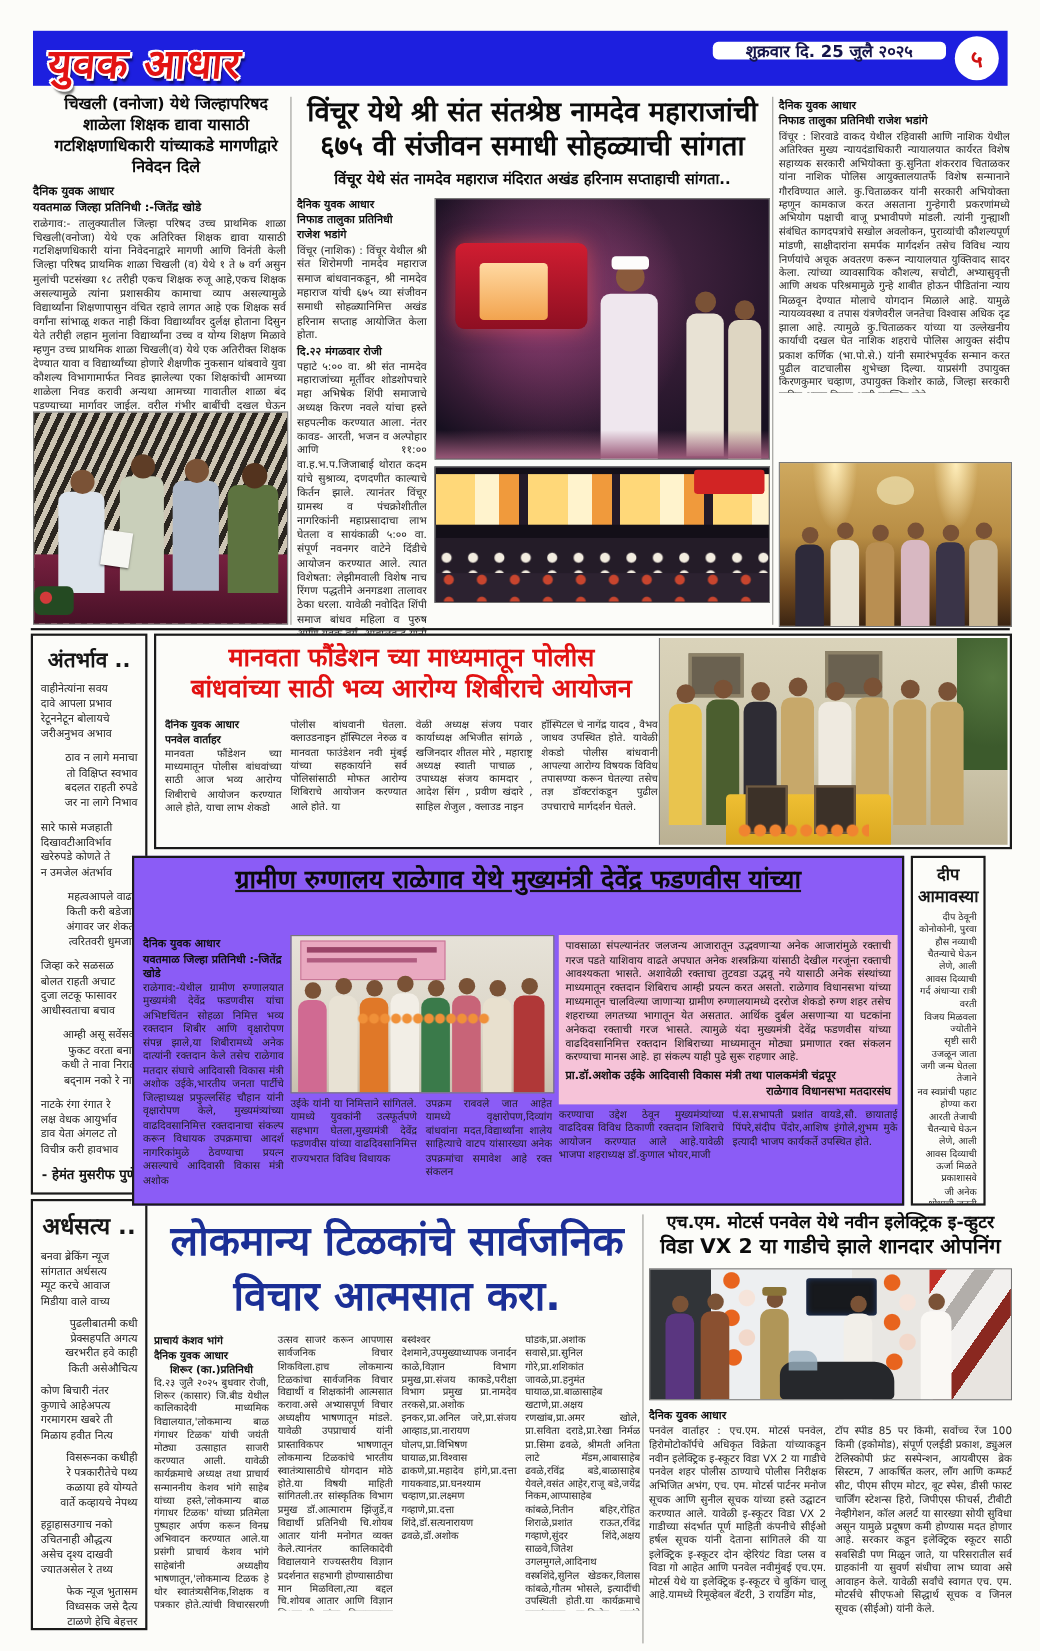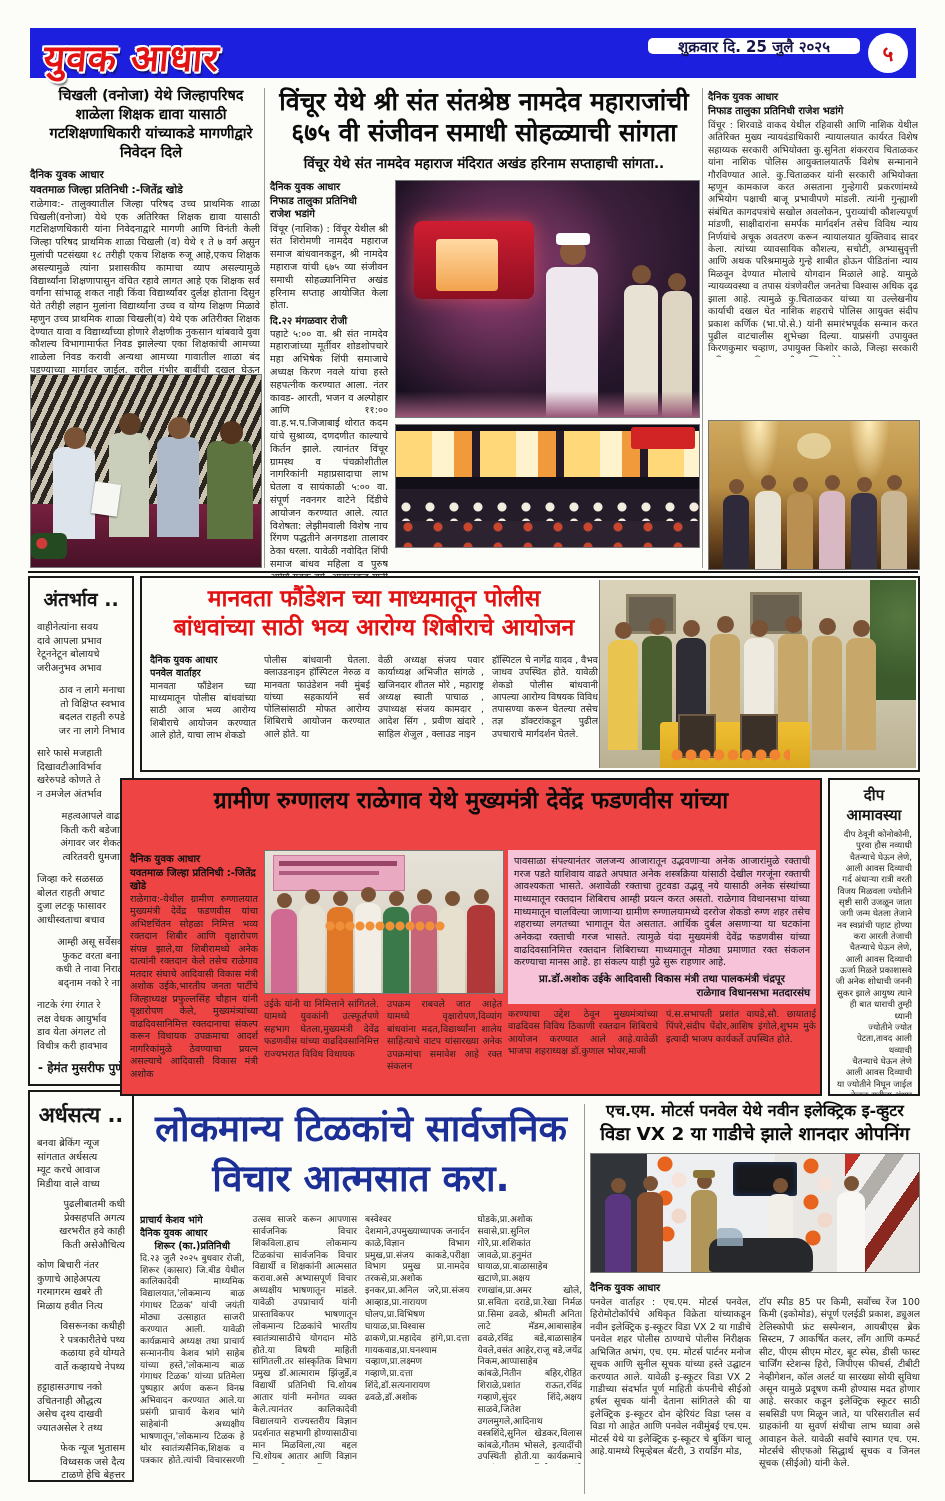--- a/index.html
+++ b/index.html
@@ -236,21 +236,21 @@
       <div class="h" style="left:219px;top:38px;width:17px;height:17px;"></div>
       <div class="f" style="left:246px;top:58px;width:30px;height:112px;background:#c7a86a;"></div>
       <div class="h" style="left:253px;top:40px;width:17px;height:17px;"></div>
       <div class="abs" style="left:60px;bottom:0;width:150px;height:46px;background:linear-gradient(#efbf33,#d9a71f);border-radius:4px 4px 0 0;"></div>
       <div class="abs" style="left:78px;bottom:10px;width:34px;height:40px;background:#3c3128;border:2px solid #6e5a42;"></div>
       <div class="abs" style="left:140px;bottom:10px;width:34px;height:40px;background:#3c3128;border:2px solid #6e5a42;"></div>
       <div class="abs" style="left:70px;bottom:6px;width:120px;height:14px;background-image:radial-gradient(circle at 7px 7px,#f08430 5px,transparent 6px);background-size:14px 14px;"></div>
     </div>
   </div>
 
-  <div class="abs boxed" style="left:120px;top:778px;width:702px;height:318px;box-sizing:border-box;background:#ef4444;">
+  <div class="abs boxed" style="left:120px;top:778px;width:702px;height:318px;box-sizing:border-box;background:#8b5cf6;text-decoration:underline;">
     <div class="hl" style="font-size:23px;margin-top:6px;line-height:1.3;">ग्रामीण रुग्णालय राळेगाव येथे मुख्यमंत्री देवेंद्र फडणवीस यांच्या</div>
 
     <div class="abs" style="left:8px;top:72px;width:128px;">
       <div class="byline" style="font-size:10px;">दैनिक युवक आधार</div>
       <div class="byline" style="font-size:10px;">यवतमाळ जिल्हा प्रतिनिधी :-जितेंद्र खोडे</div>
       <div class="bodytx" style="font-size:9.5px;height:200px;overflow:hidden;">राळेगाव:-येथील ग्रामीण रुग्णालयात मुख्यमंत्री देवेंद्र फडणवीस यांचा अभिष्टचिंतन सोहळा निमित्त भव्य रक्तदान शिबीर आणि वृक्षारोपण संपन्न झाले,या शिबीरामध्ये अनेक दात्यांनी रक्तदान केले तसेच राळेगाव मतदार संघाचे आदिवासी विकास मंत्री अशोक उईके,भारतीय जनता पार्टीचे जिल्हाध्यक्ष प्रफुल्लसिंह चौहान यांनी वृक्षारोपण केले, मुख्यमंत्र्यांच्या वाढदिवसानिमित्त रक्तदानाचा संकल्प करून विधायक उपक्रमाचा आदर्श नागरिकांमुळे ठेवण्याचा प्रयत्न असल्याचे आदिवासी विकास मंत्री अशोक</div>
     </div>
 
     <div class="photo" style="left:142px;top:70px;width:238px;height:142px;background:linear-gradient(#e6e2d8 0%,#dcd6c8 60%,#c8c0ae 100%);">
       <div class="abs" style="left:8px;top:4px;width:130px;height:34px;background:#e9a9c0;border:1px solid #c87898;"></div>
@@ -276,31 +276,31 @@
     </div>
 
     <div class="abs cols" style="left:142px;top:218px;width:238px;height:92px;overflow:hidden;">
       <div class="col bodytx" style="font-size:9.4px;">उईके यांनी या निमित्ताने सांगितले. यामध्ये युवकांनी उत्स्फूर्तपणे सहभाग घेतला,मुख्यमंत्री देवेंद्र फडणवीस यांच्या वाढदिवसानिमित्त राज्यभरात विविध विधायक</div>
       <div class="col bodytx" style="font-size:9.4px;">उपक्रम राबवले जात आहेत यामध्ये वृक्षारोपण,दिव्यांग बांधवांना मदत,विद्यार्थ्यांना शालेय साहित्याचे वाटप यांसारख्या अनेक उपक्रमांचा समावेश आहे रक्त संकलन</div>
     </div>
 
     <div class="abs" style="left:386px;top:70px;width:308px;">
       <div style="background:#f6c3d8;padding:5px 6px 4px 6px;">
         <div class="bodytx" style="font-size:9.6px;color:#141414;">पावसाळा संपल्यानंतर जलजन्य आजारातून उद्भवणाऱ्या अनेक आजारांमुळे रक्ताची गरज पडते याशिवाय वाढते अपघात अनेक शस्त्रक्रिया यांसाठी देखील गरजूंना रक्ताची आवश्यकता भासते. अशावेळी रक्ताचा तुटवडा उद्भवू नये यासाठी अनेक संस्थांच्या माध्यमातून रक्तदान शिबिराच आम्ही प्रयत्न करत असतो. राळेगाव विधानसभा यांच्या माध्यमातून चालविल्या जाणाऱ्या ग्रामीण रुग्णालयामध्ये दररोज शेकडो रुग्ण शहर तसेच शहराच्या लगतच्या भागातून येत असतात. आर्थिक दुर्बल असणाऱ्या या घटकांना अनेकदा रक्ताची गरज भासते. त्यामुळे यंदा मुख्यमंत्री देवेंद्र फडणवीस यांच्या वाढदिवसानिमित्त रक्तदान शिबिराच्या माध्यमातून मोठ्या प्रमाणात रक्त संकलन करण्याचा मानस आहे. हा संकल्प याही पुढे सुरू राहणार आहे.</div>
-        <div class="byline" style="font-size:10.3px;text-align:center;margin-top:3px;">प्रा.डॉ.अशोक उईके आदिवासी विकास मंत्री तथा पालकमंत्री चंद्रपूर</div>
+        <div class="byline" style="font-size:10.3px;margin-top:3px;">प्रा.डॉ.अशोक उईके आदिवासी विकास मंत्री तथा पालकमंत्री चंद्रपूर</div>
         <div class="byline" style="font-size:10.3px;text-align:right;">राळेगाव विधानसभा मतदारसंघ</div>
       </div>
       <div class="cols" style="margin-top:4px;height:70px;overflow:hidden;">
         <div class="col bodytx" style="font-size:9.4px;">करण्याचा उद्देश ठेवून मुख्यमंत्र्यांच्या वाढदिवस विविध ठिकाणी रक्तदान शिबिराचे आयोजन करण्यात आले आहे.यावेळी भाजपा शहराध्यक्ष डॉ.कुणाल भोयर,माजी</div>
         <div class="col bodytx" style="font-size:9.4px;">पं.स.सभापती प्रशांत वायडे,सौ. छायाताई पिंपरे,संदीप पेंदोर,आशिष इंगोले,शुभम मुके इत्यादी भाजप कार्यकर्ते उपस्थित होते.</div>
       </div>
     </div>
   </div>
 
-  <div class="abs boxed" style="left:828px;top:778px;width:92px;height:318px;padding:2px 4px;box-sizing:border-box;background:#fcfcf9;overflow:hidden;">
+  <div class="abs boxed" style="left:828px;top:778px;width:68px;height:318px;padding:2px 4px;box-sizing:border-box;background:#fcfcf9;overflow:hidden;">
     <div class="poem-title" style="font-size:15px;margin:2px 0 5px 0;">दीप आमावस्या</div>
     <div class="stanza st-r prel" style="font-size:8.6px;line-height:1.32;">दीप ठेवूनी कोनोकोनी, पुरवा हौस नव्याधी
 चैतन्याचे घेऊन लेणे, आली आवस दिव्याची
 गर्द अंधाऱ्या रात्री वरती
 विजय मिळवला ज्योतीने
 सृष्टी सारी उजळून जाता
 जगी जन्म घेतला तेजाने
 नव स्वप्नांची पहाट होण्या करा आरती तेजाची
 चैतन्याचे घेऊन लेणे, आली आवस दिव्याची
 ऊर्जा मिळते प्रकाशासवे

